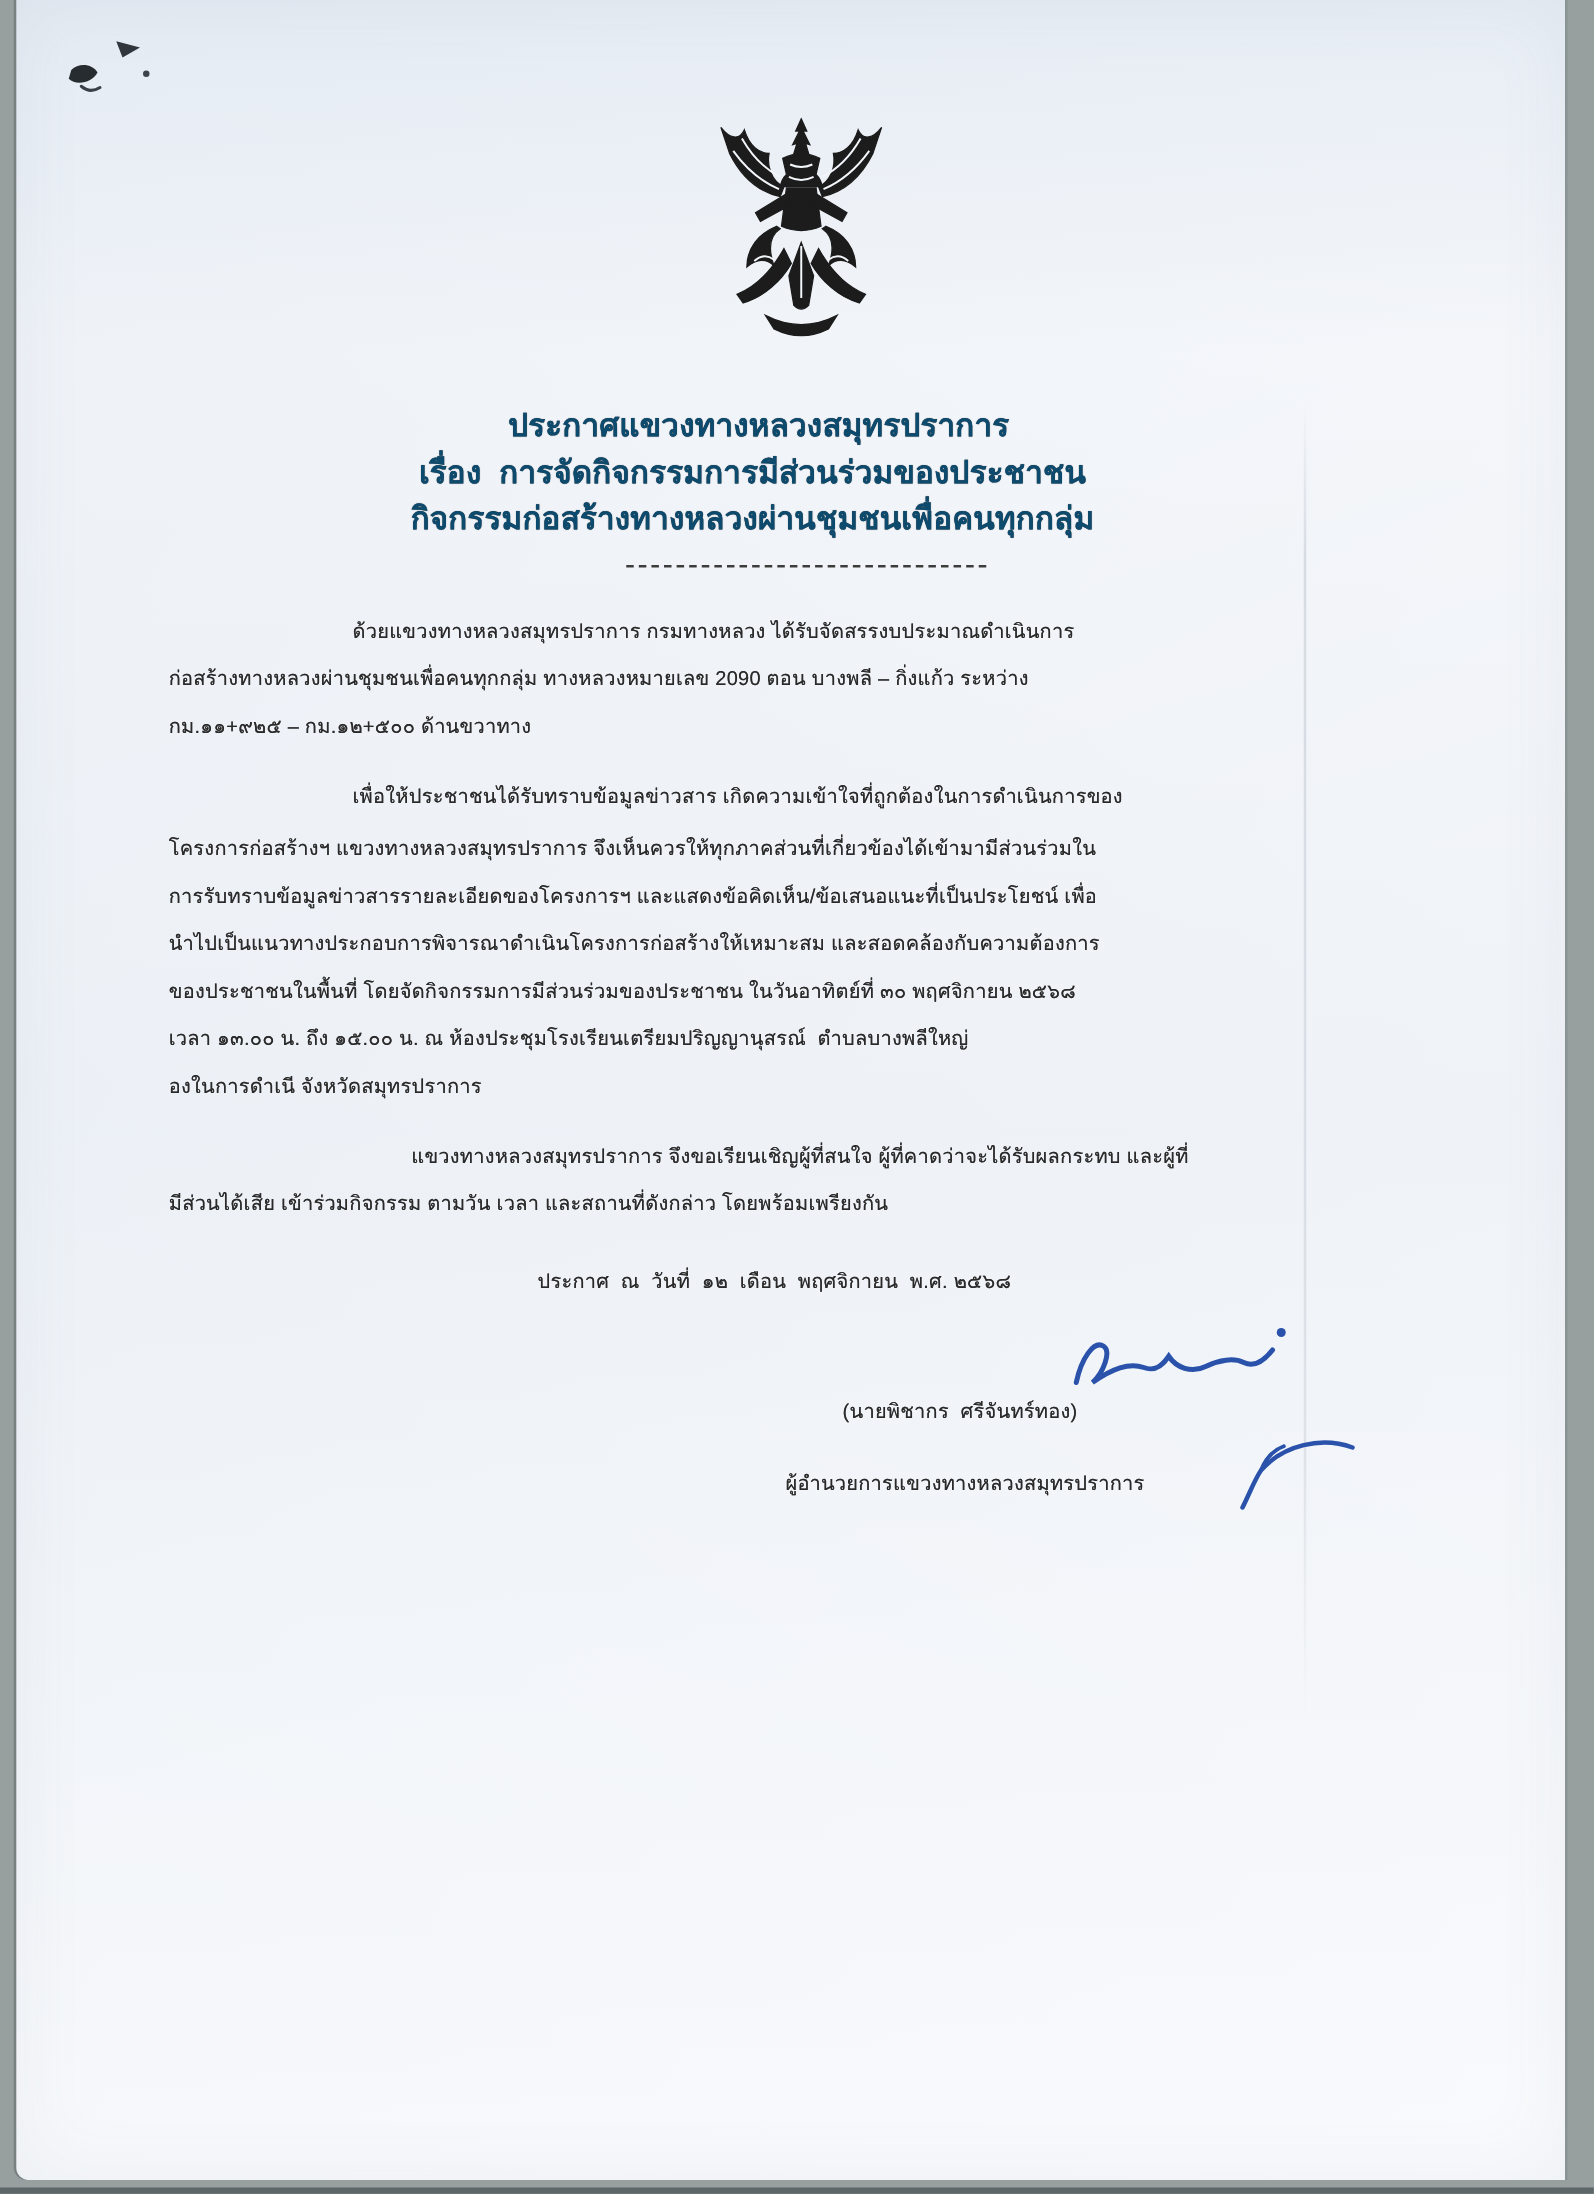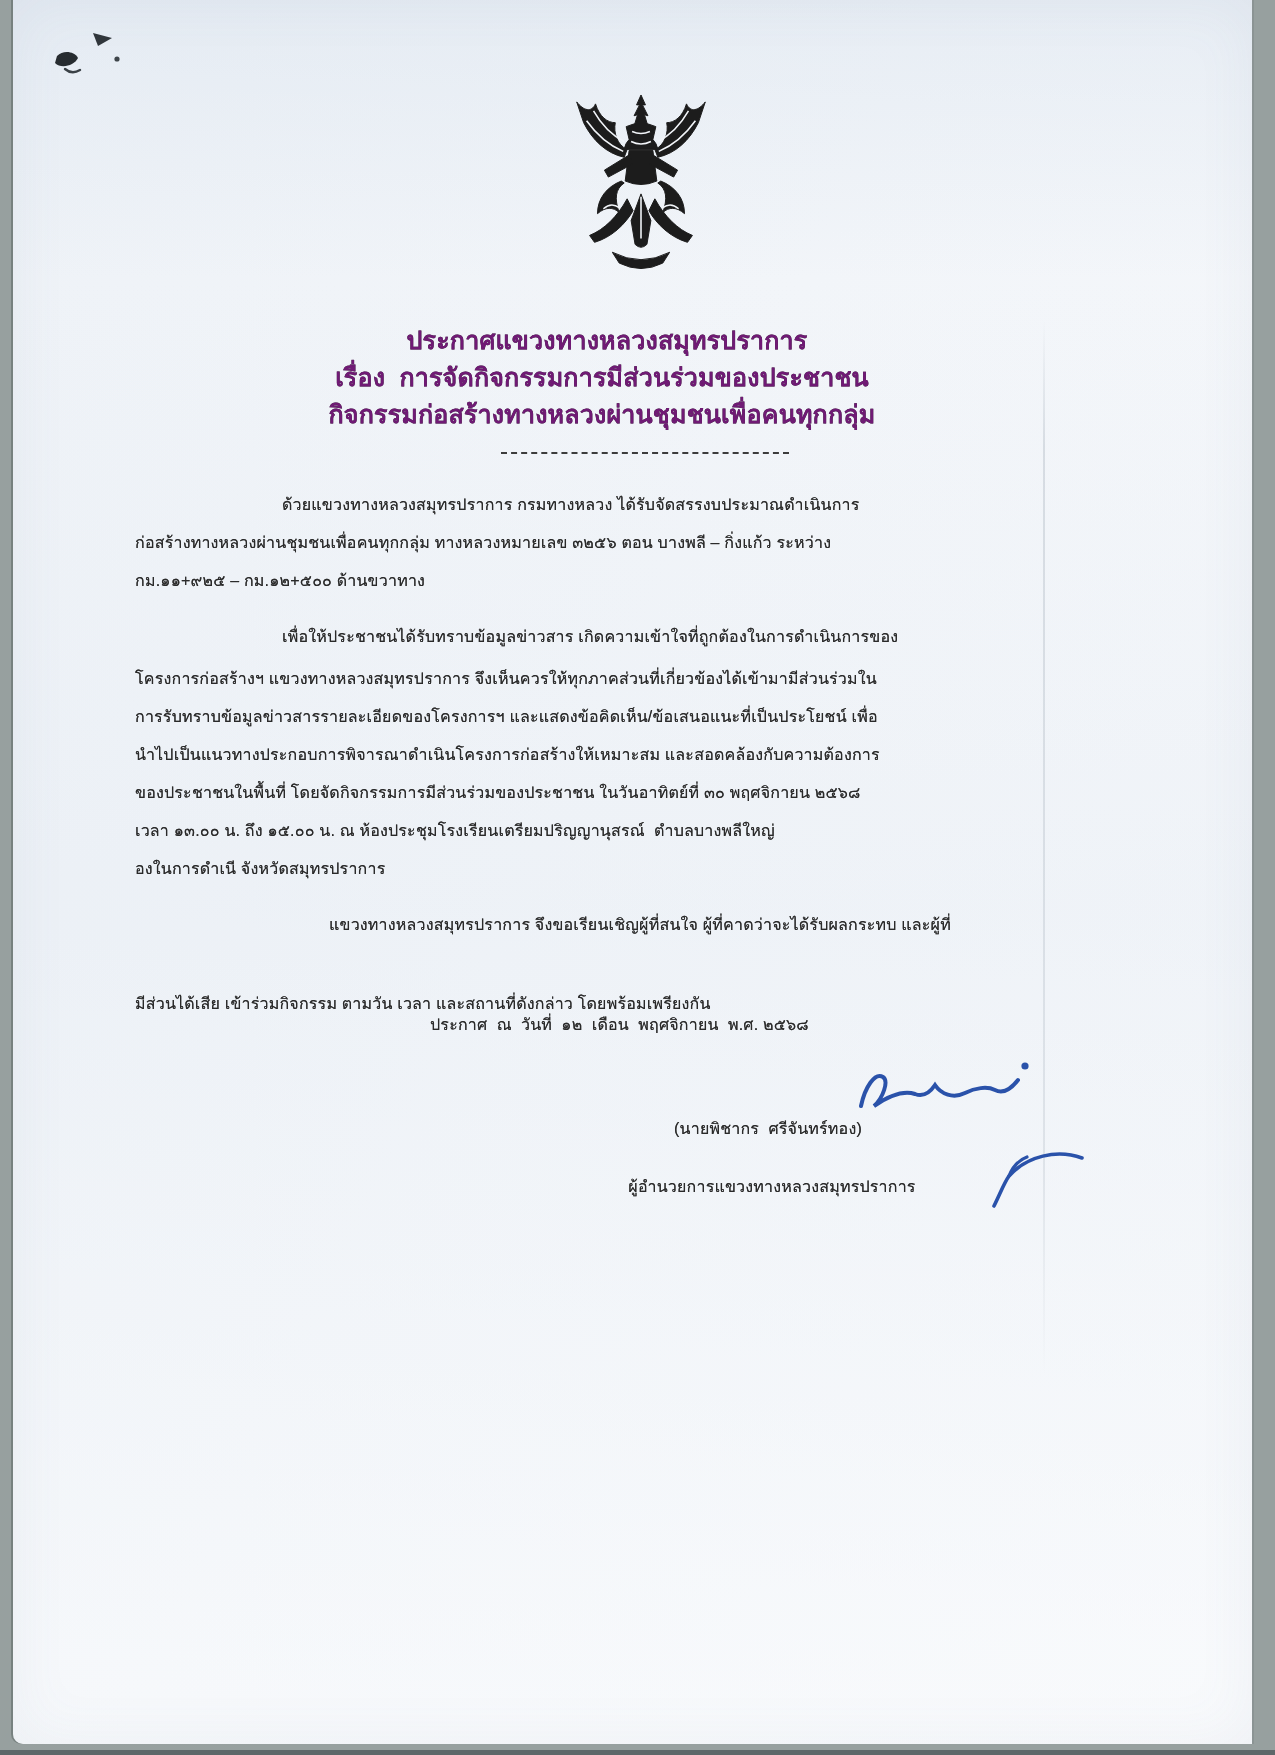--- a/index.html
+++ b/index.html
@@ -26,21 +26,21 @@
     background:linear-gradient(180deg,rgba(150,162,174,0) 0%,rgba(150,162,174,.30) 12%,
                rgba(150,162,174,.22) 80%,rgba(150,162,174,0) 100%);
   }
   .line{
     position:absolute;white-space:pre;
     font-size:16px;color:#2a2a2a;
     text-shadow:0 0 .5px rgba(45,45,45,.75);
     letter-spacing:.2px;
   }
   .title{
-    font-weight:bold;font-size:25px;color:#701a75;
+    font-weight:bold;font-size:25px;color:#0c4a6e;
     transform:translateX(-50%);
     text-shadow:0 0 .6px rgba(20,20,20,.9);
   }
   .centered{transform:translateX(-50%);text-align:center;}
   .dashes{
     position:absolute;left:501px;top:452px;width:288px;height:0;
     border-top:2px dashed #3c3c3c;
   }
   svg{display:block;}
 </style>
@@ -98,33 +98,33 @@
   </g>
 </svg>
 
 <div class="line title" style="left:607px;top:320px;">ประกาศแขวงทางหลวงสมุทรปราการ</div>
 <div class="line title" style="left:602px;top:357px;">เรื่อง  การจัดกิจกรรมการมีส่วนร่วมของประชาชน</div>
 <div class="line title" style="left:602px;top:394px;">กิจกรรมก่อสร้างทางหลวงผ่านชุมชนเพื่อคนทุกกลุ่ม</div>
 
 <div class="dashes"></div>
 
 <div class="line" style="left:282px;top:492px;">ด้วยแขวงทางหลวงสมุทรปราการ กรมทางหลวง ได้รับจัดสรรงบประมาณดำเนินการ</div>
-<div class="line" style="left:135px;top:530px;">ก่อสร้างทางหลวงผ่านชุมชนเพื่อคนทุกกลุ่ม ทางหลวงหมายเลข ๓๒๕๖ ตอน บางพลี – กิ่งแก้ว ระหว่าง</div>
+<div class="line" style="left:135px;top:530px;">ก่อสร้างทางหลวงผ่านชุมชนเพื่อคนทุกกลุ่ม ทางหลวงหมายเลข 2090 ตอน บางพลี – กิ่งแก้ว ระหว่าง</div>
 <div class="line" style="left:135px;top:568px;">กม.๑๑+๙๒๕ – กม.๑๒+๕๐๐ ด้านขวาทาง</div>
 
 <div class="line" style="left:282px;top:624px;">เพื่อให้ประชาชนได้รับทราบข้อมูลข่าวสาร เกิดความเข้าใจที่ถูกต้องในการดำเนินการของ</div>
 <div class="line" style="left:135px;top:666px;">โครงการก่อสร้างฯ แขวงทางหลวงสมุทรปราการ จึงเห็นควรให้ทุกภาคส่วนที่เกี่ยวข้องได้เข้ามามีส่วนร่วมใน</div>
 <div class="line" style="left:135px;top:704px;">การรับทราบข้อมูลข่าวสารรายละเอียดของโครงการฯ และแสดงข้อคิดเห็น/ข้อเสนอแนะที่เป็นประโยชน์ เพื่อ</div>
 <div class="line" style="left:135px;top:742px;">นำไปเป็นแนวทางประกอบการพิจารณาดำเนินโครงการก่อสร้างให้เหมาะสม และสอดคล้องกับความต้องการ</div>
 <div class="line" style="left:135px;top:780px;">ของประชาชนในพื้นที่ โดยจัดกิจกรรมการมีส่วนร่วมของประชาชน ในวันอาทิตย์ที่ ๓๐ พฤศจิกายน ๒๕๖๘</div>
 <div class="line" style="left:135px;top:818px;">เวลา ๑๓.๐๐ น. ถึง ๑๕.๐๐ น. ณ ห้องประชุมโรงเรียนเตรียมปริญญานุสรณ์  ตำบลบางพลีใหญ่</div>
 <div class="line" style="left:135px;top:856px;">องในการดำเนี จังหวัดสมุทรปราการ</div>
 
 <div class="line" style="left:285px;top:912px;margin-left:44px;">แขวงทางหลวงสมุทรปราการ จึงขอเรียนเชิญผู้ที่สนใจ ผู้ที่คาดว่าจะได้รับผลกระทบ และผู้ที่</div>
-<div class="line" style="left:135px;top:950px;margin-top:41px;">มีส่วนได้เสีย เข้าร่วมกิจกรรม ตามวัน เวลา และสถานที่ดังกล่าว โดยพร้อมเพรียงกัน</div>
+<div class="line" style="left:135px;top:950px;">มีส่วนได้เสีย เข้าร่วมกิจกรรม ตามวัน เวลา และสถานที่ดังกล่าว โดยพร้อมเพรียงกัน</div>
 
 <div class="line" style="left:430px;top:1012px;">ประกาศ  ณ  วันที่  ๑๒  เดือน  พฤศจิกายน  พ.ศ. ๒๕๖๘</div>
 
 <svg style="position:absolute;left:845px;top:1052px;" width="200" height="75" viewBox="0 0 200 75">
   <path d="M16,54 C20,35 30,20 38,25 C44,29 38,46 29,54 C45,43 58,38 70,42 C78,45 84,42 90,33 C96,42 108,47 120,41 C130,36 142,34 150,38 C158,42 166,37 173,28" stroke="#2a52aa" stroke-width="4" fill="none" stroke-linecap="round"></path>
   <circle cx="180" cy="14" r="3.6" fill="#2a52aa"></circle>
 </svg>
 
 <div class="line centered" style="left:768px;top:1116px;">(นายพิชากร  ศรีจันทร์ทอง)</div>
 <div class="line centered" style="left:772px;top:1174px;">ผู้อำนวยการแขวงทางหลวงสมุทรปราการ</div>

